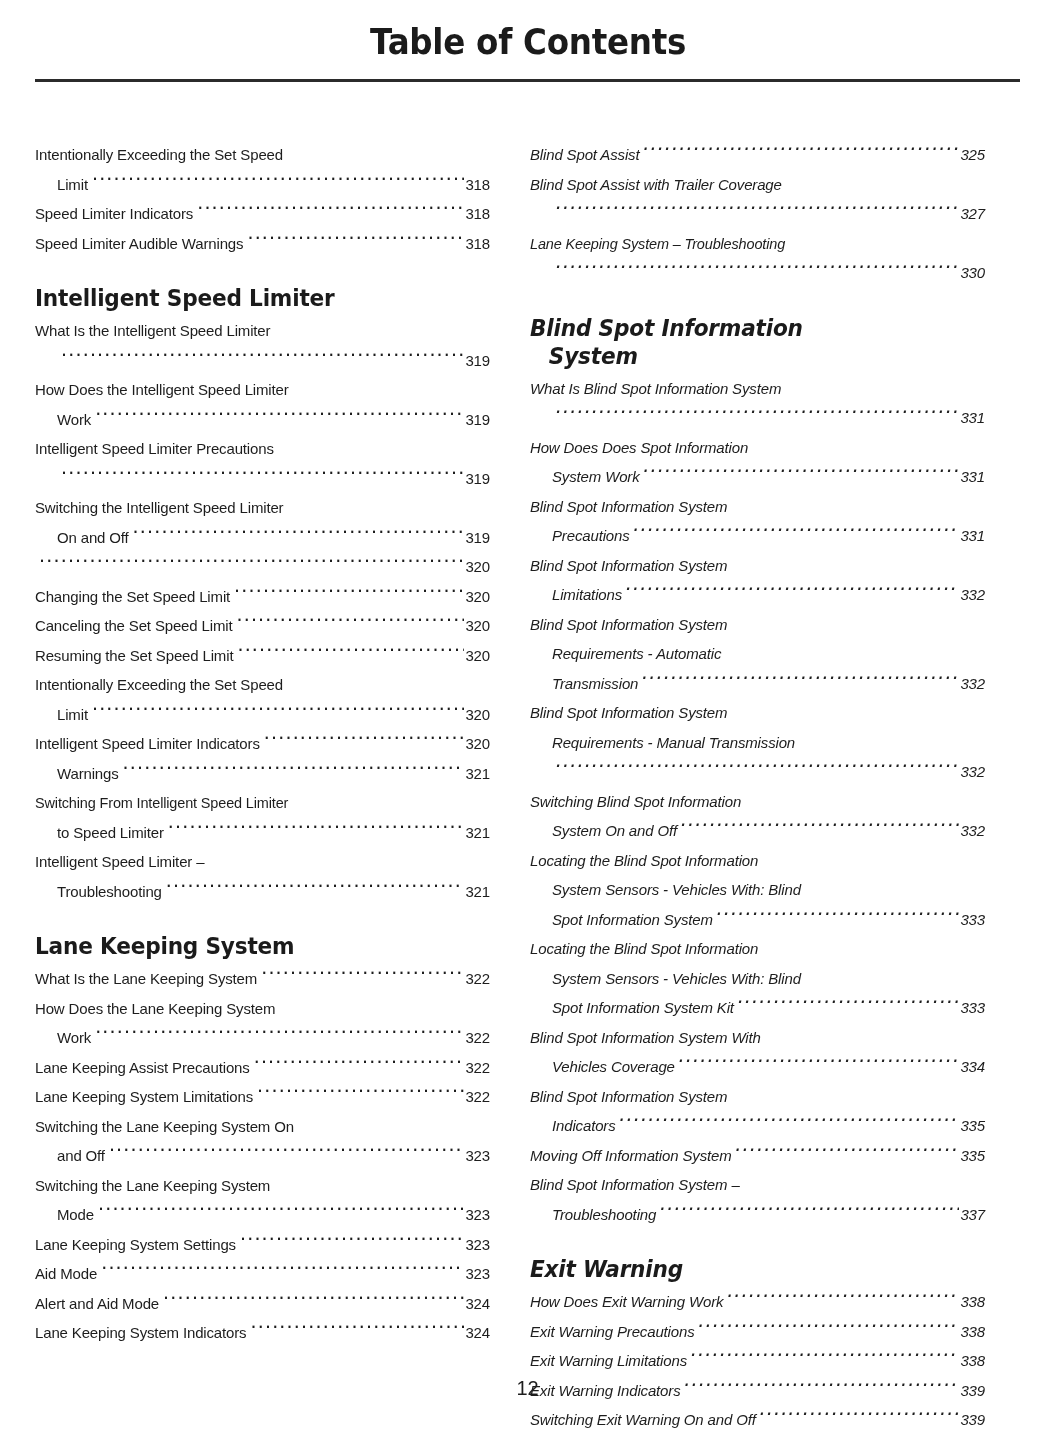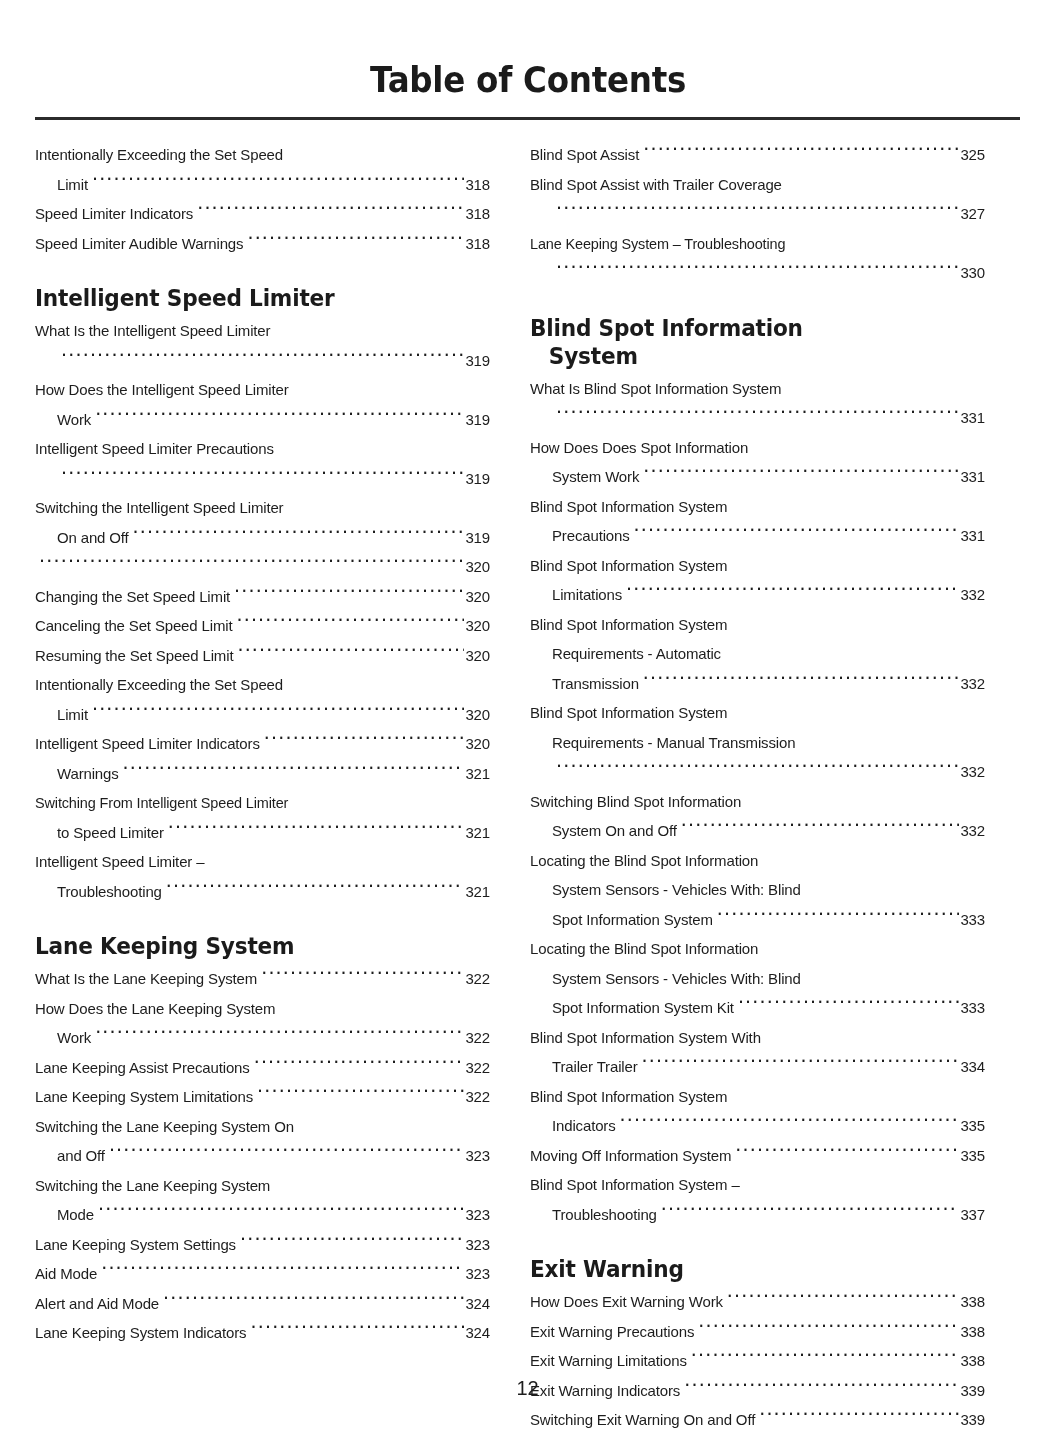--- a/index.html
+++ b/index.html
@@ -13,21 +13,21 @@
     position: relative;
     background: #ffffff;
     font-family: "Liberation Sans", sans-serif;
     color: #1a1a1a;
     box-sizing: border-box;
     overflow: hidden;
   }
 
   
   .title-area {
-    padding-top: 62px;
+    padding-top: 24px;
     text-align: center;
   }
   .doc-title {
     font-family: "DejaVu Sans", sans-serif;
     font-weight: 700;
     font-size: 35px;
     letter-spacing: -0.3px;
     color: #1b1b1b;
     line-height: 1.05;
     transform: scaleX(0.93);
@@ -46,21 +46,21 @@
     left: 0;
     right: 0;
     display: flex;
     gap: 0;
   }
   .col {
     width: 455px;
     box-sizing: border-box;
   }
   .col-left  { margin-left: 35px; }
-  .col-right { margin-left: 40px; }
+  .col-right { margin-left: 40px; font-style: italic; }
 
   
   .section-head {
     font-family: "DejaVu Sans", sans-serif;
     font-weight: 700;
     font-size: 23px;
     line-height: 28px;
     color: #1b1b1b;
     letter-spacing: -0.2px;
     transform: scaleX(0.94);
@@ -482,21 +482,21 @@
             <span class="txt">Spot Information System Kit</span>
             <span class="leader"></span>
             <span class="pg">333</span>
           </div>
         </div>
         <div class="entry">
           <div class="ln">
             <span class="txt">Blind Spot Information System With</span>
           </div>
           <div class="ln indent">
-            <span class="txt">Trailer Trailer</span>
+            <span class="txt">Vehicles Coverage</span>
             <span class="leader"></span>
             <span class="pg">334</span>
           </div>
         </div>
         <div class="entry">
           <div class="ln">
             <span class="txt">Blind Spot Information System</span>
           </div>
           <div class="ln indent">
             <span class="txt">Indicators</span>

